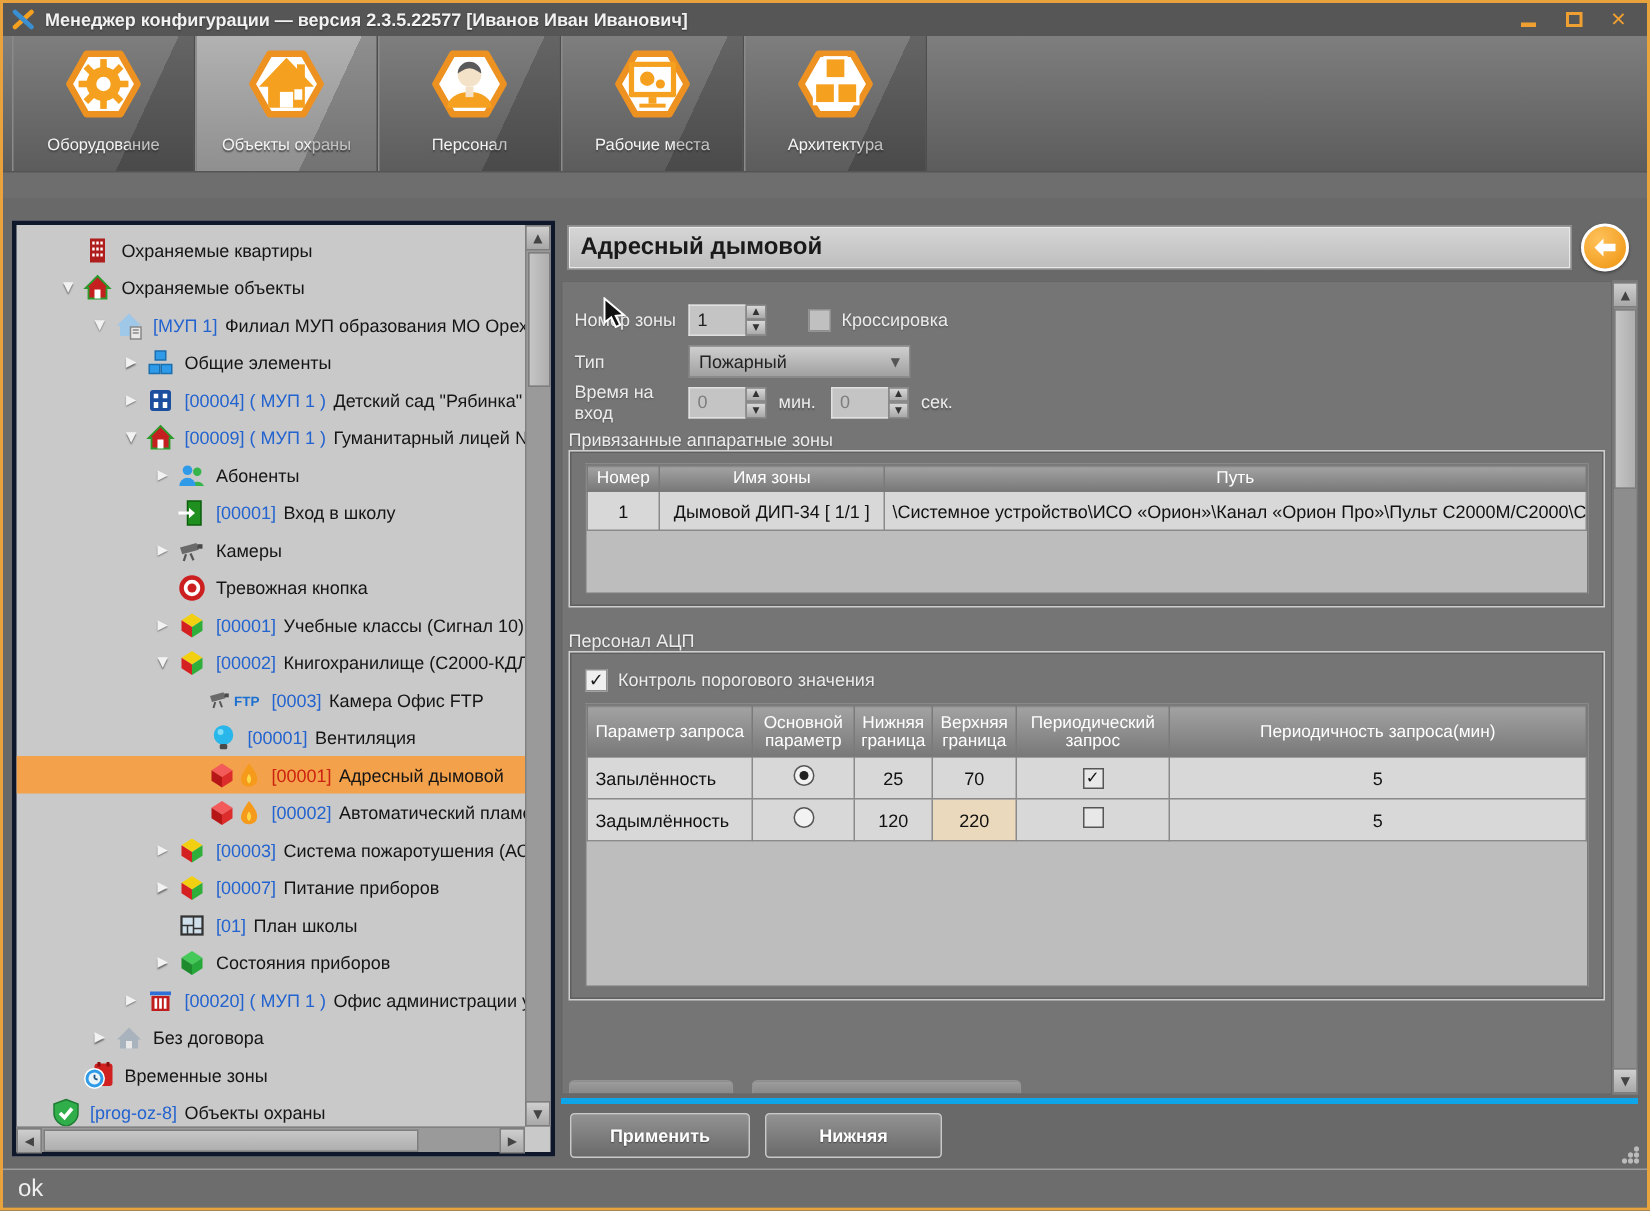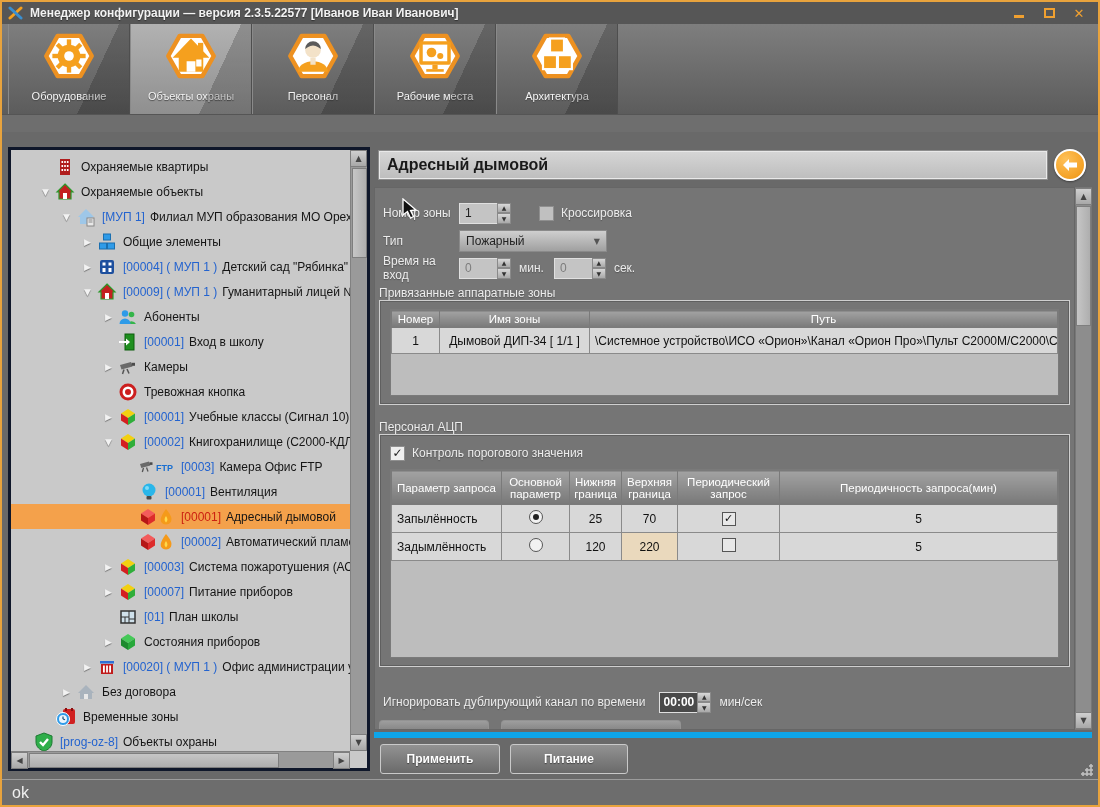--- a/index.html
+++ b/index.html
@@ -82,21 +82,21 @@
   th { background:linear-gradient(#a2a2a2,#787878); color:#fff; font-size:11.5px; font-weight:normal;
     border:1px solid #7a7a7a; padding:2px 3px; text-align:center; }
   td { background:#d8d8d8; border:1px solid #8a8a8a; font-size:12px; color:#111; padding:2px 5px; text-align:center; }
   td.left { text-align:left; }
   td.hl { background:#ead9bd; }
   .radio { width:14px; height:14px; border-radius:50%; background:#f2f2f2; border:1px solid #555; display:inline-block; position:relative; cursor:pointer;}
   .radio.on::after { content:""; position:absolute; left:3px; top:3px; width:6px; height:6px; border-radius:50%; background:#222; }
   .tchk { width:14px; height:14px; background:#e8e8e8; border:1px solid #555; display:inline-flex; align-items:center; justify-content:center;
     font-family:"DejaVu Sans",sans-serif; font-size:11px; color:#111; cursor:pointer; }
   .cutoff { position:absolute; height:9px; border-radius:4px 4px 0 0; background:linear-gradient(#a5a5a5,#8d8d8d); border:1px solid #999; border-bottom:none; opacity:.85;}
-  .btnbar { position:absolute; left:0; right:0; bottom:0; height:39px; border-top:6px solid #0ea5e9; }
+  .btnbar { position:absolute; left:0; right:0; bottom:0; height:39px; border-top:4px solid #0ea5e9; }
   .btn { position:absolute; top:6px; height:30px; background:linear-gradient(#929292,#6a6a6a); border:1px solid #c9c9c9;
     border-radius:3px; color:#fff; font-weight:bold; font-size:12px; font-family:"Liberation Sans",sans-serif; cursor:pointer;
     text-shadow:0 1px 1px #444; }
   
   .statusbar { position:absolute; left:0; right:0; bottom:0; height:26px; background:#6d6d6d; border-top:1px solid #9c9c9c;
     display:flex; align-items:center; padding-left:10px; }
   .statusbar span { color:#efefef; font-size:16px; }
   .grip { position:absolute; right:4px; bottom:28px; width:14px; height:14px;
     background:radial-gradient(circle 1.5px at 11px 3px,#bbb 1.5px,transparent 2px),
                radial-gradient(circle 1.5px at 7px 7px,#bbb 1.5px,transparent 2px),
@@ -641,44 +641,33 @@
                   <td class="hl" style="height: 28px;">220</td>
                   <td style="height: 28px;"><span class="tchk"></span></td>
                   <td style="height: 28px;">5</td>
                 </tr>
               </tbody>
           </table>
           <div style="flex:1;"></div>
         </div>
       </div>
 
-      <div class="form-row" style="top:503px;">
-        <span class="flabel" style="margin-left:8px;">Игнорировать дублирующий канал по времени</span>
-        <span class="spin dark" style="margin-left:14px;">
-          <span class="spin-val">00:00</span>
-          <span class="spin-btns">
-              <i>▲</i>
-              <i>▼</i>
-            </span>
-        </span>
-        <span class="flabel" style="margin-left:8px;">мин/сек</span>
-      </div>
       <div class="cutoff" style="left:4px; width:110px; bottom:0;"></div>
       <div class="cutoff" style="left:126px; width:180px; bottom:0;"></div>
     </div>
 
     <div class="d-vscroll">
       <div class="sb-btn" style="top:0; left:-1px;">▲</div>
       <div class="sb-thumb" style="top:18px; left:0px; width:15px; height:120px;"></div>
       <div class="sb-btn" style="bottom:0; left:-1px;">▼</div>
     </div>
 
     <div class="btnbar">
       <button class="btn" style="left:6px; width:120px;">Применить</button>
-      <button class="btn" style="left:136px; width:118px;">Питание</button>
+      <button class="btn" style="left:136px; width:118px;">Нижняя</button>
     </div>
   </div>
 </div>
 
 <div class="statusbar">
   <span>ok</span>
 </div>
 <div class="grip"></div>
 
 <svg class="cursor" width="17" height="22" viewBox="0 0 17 22">

